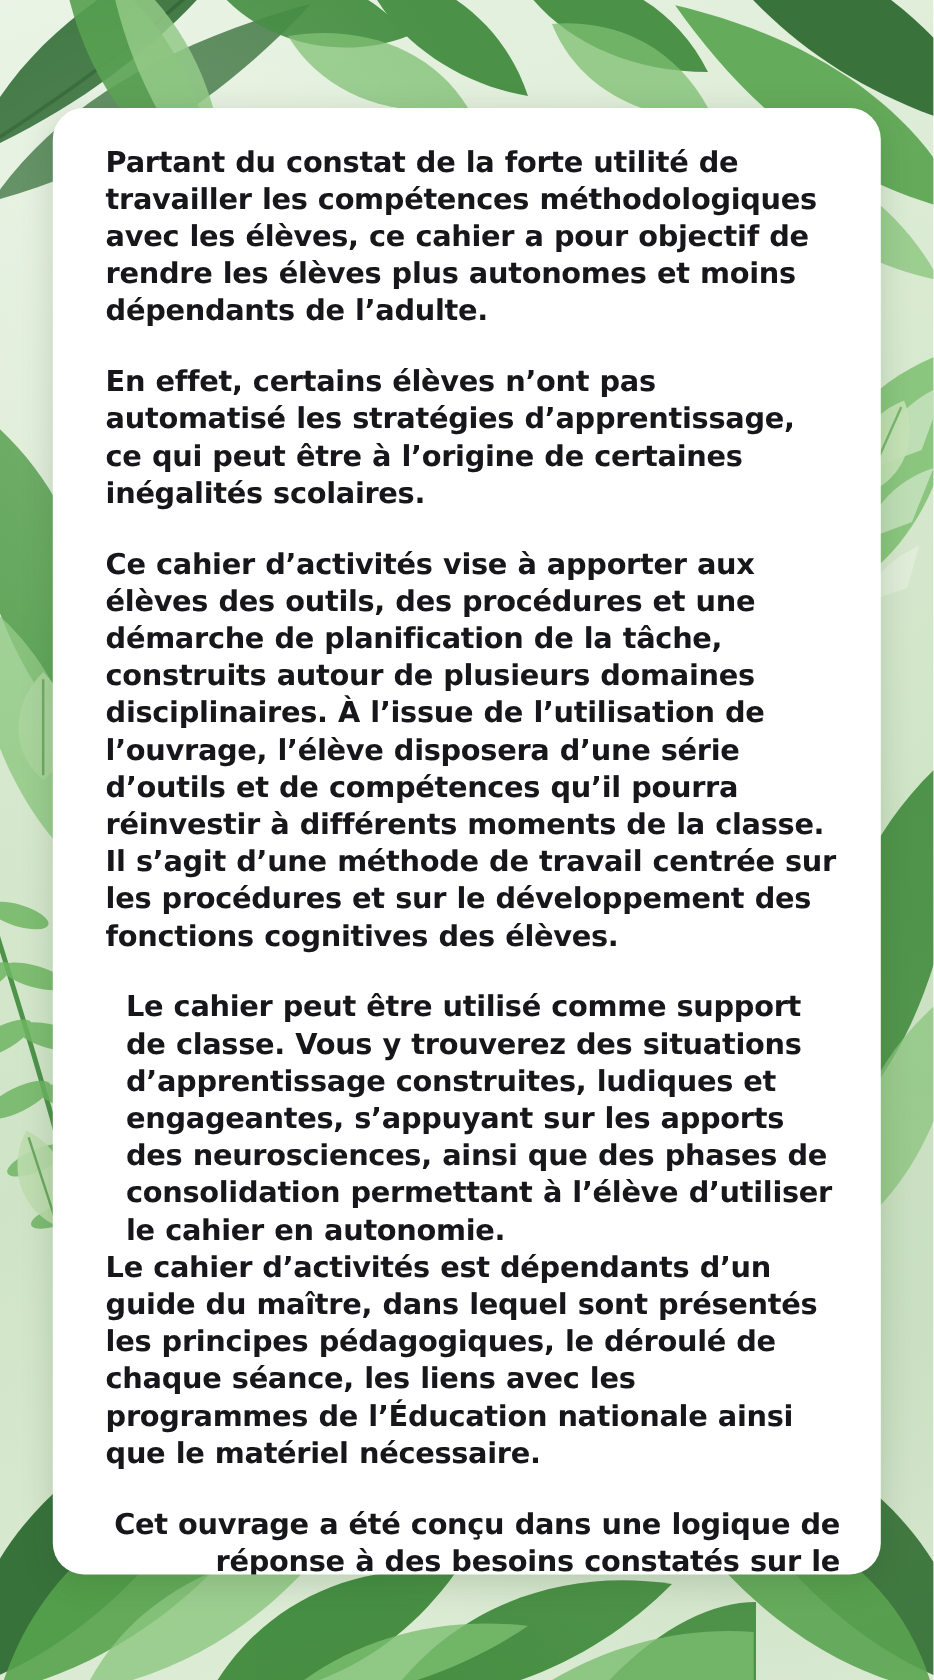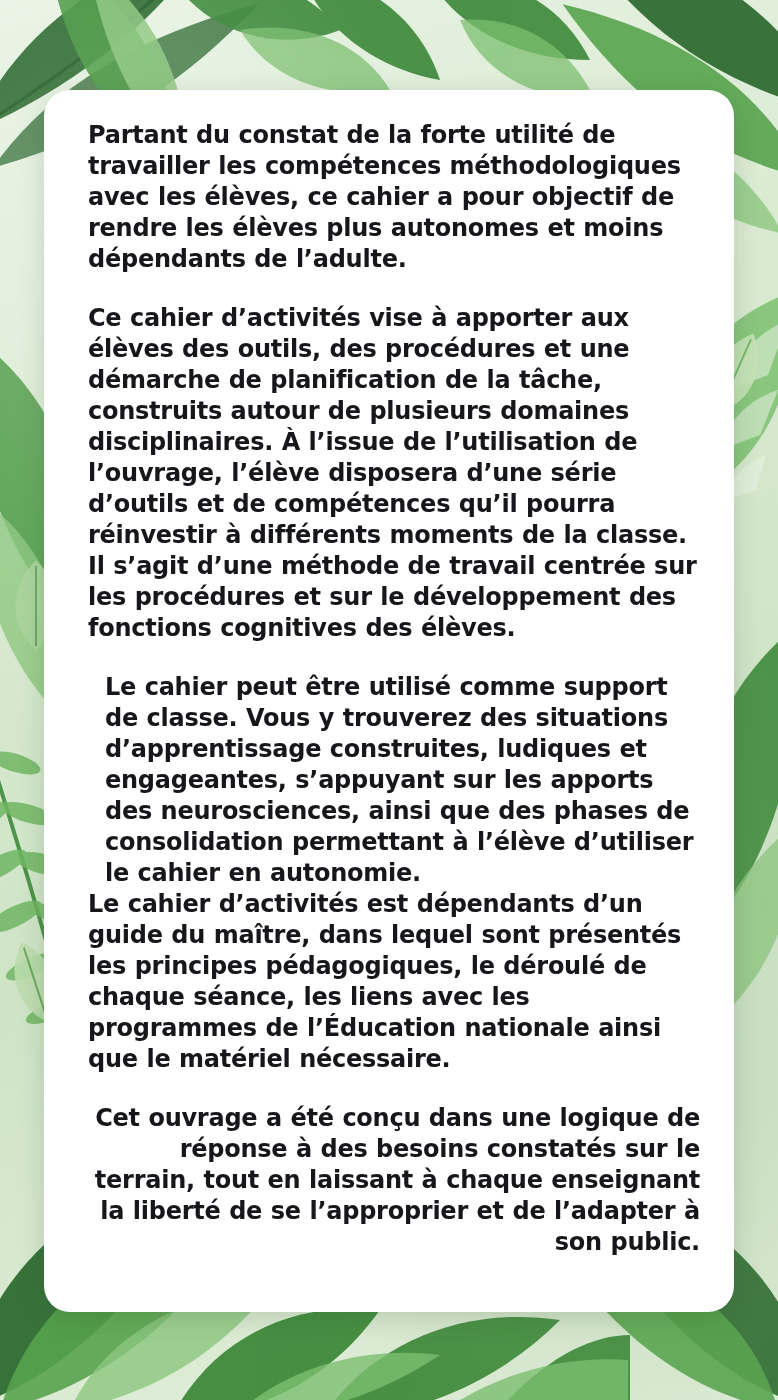--- a/index.html
+++ b/index.html
@@ -261,20 +261,21 @@
     </div>
   </div>
 
   <div class="wash"></div>
 
   <div id="card">
     <div id="card-inner">
 
 
       <p class="para">Partant du constat de la forte utilité de travailler les compétences méthodologiques avec les élèves, ce cahier a pour objectif de rendre les élèves plus autonomes et moins dépendants de l’adulte.</p>
+      <p class="para">En effet, certains élèves n’ont pas automatisé les stratégies d’apprentissage, ce qui peut être à l’origine de certaines inégalités scolaires.</p>
       <p class="para">Ce cahier d’activités vise à apporter aux élèves des outils, des procédures et une démarche de planification de la tâche, construits autour de plusieurs domaines disciplinaires. À l’issue de l’utilisation de l’ouvrage, l’élève disposera d’une série d’outils et de compétences qu’il pourra réinvestir à différents moments de la classe. Il s’agit d’une méthode de travail centrée sur les procédures et sur le développement des fonctions cognitives des élèves.</p>
       <p class="para tight">Le cahier peut être utilisé comme support de classe. Vous y trouverez des situations d’apprentissage construites, ludiques et engageantes, s’appuyant sur les apports des neurosciences, ainsi que des phases de consolidation permettant à l’élève d’utiliser le cahier en autonomie.</p>
       <p class="para">Le cahier d’activités est dépendants d’un guide du maître, dans lequel sont présentés les principes pédagogiques, le déroulé de chaque séance, les liens avec les programmes de l’Éducation nationale ainsi que le matériel nécessaire.</p>
       <p class="para">Cet ouvrage a été conçu dans une logique de réponse à des besoins constatés sur le terrain, tout en laissant à chaque enseignant la liberté de se l’approprier et de l’adapter à son public.</p>
 
     </div>
   </div>
 
 </div>
 

